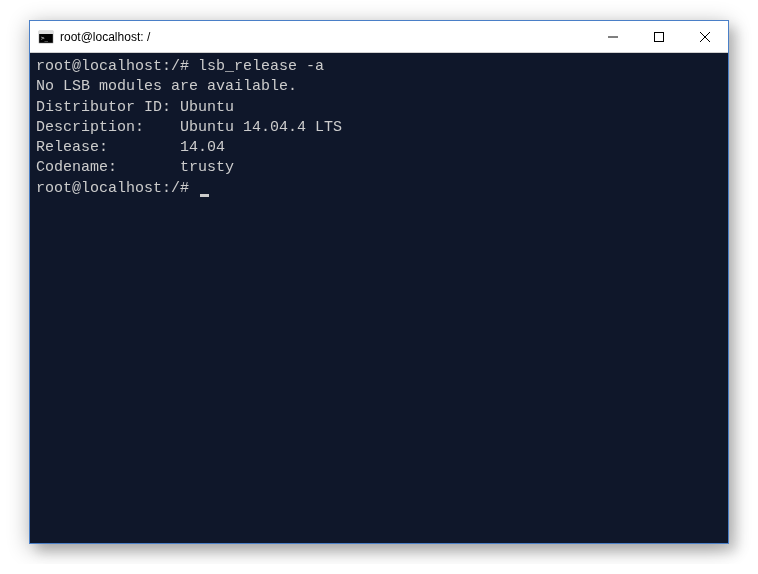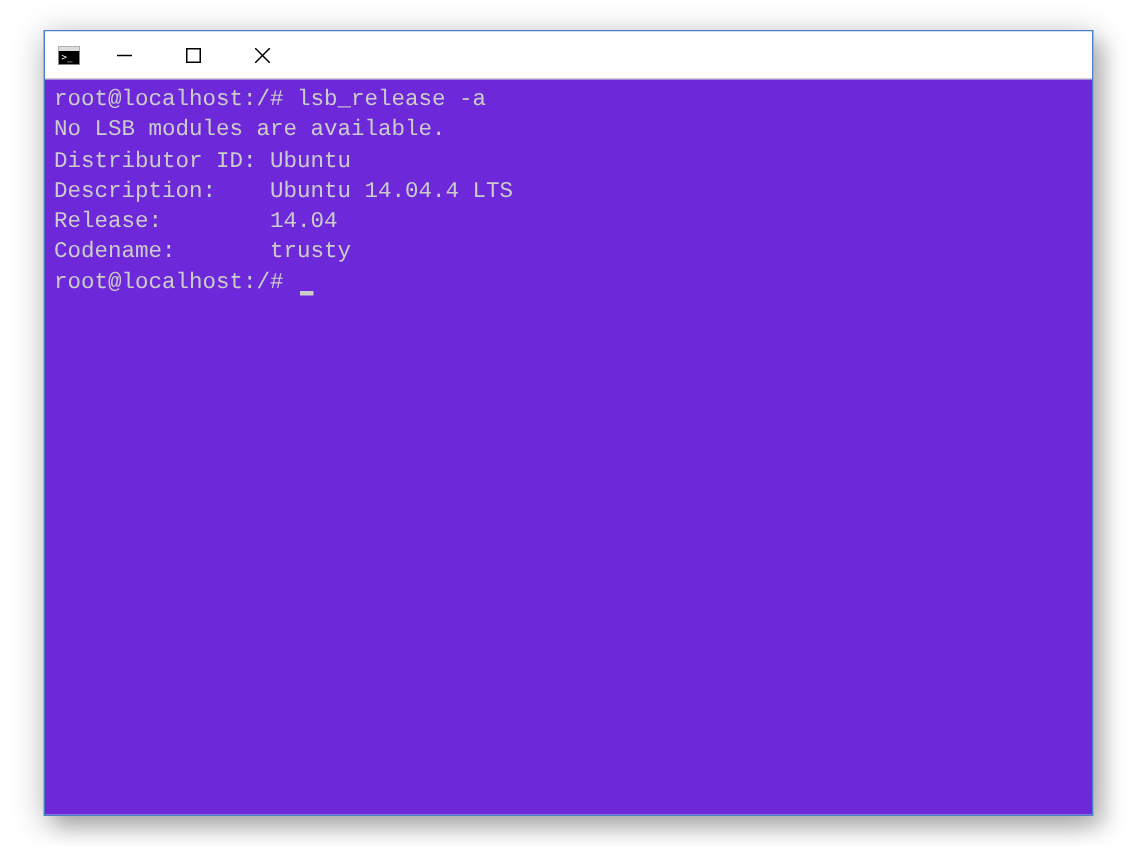--- a/index.html
+++ b/index.html
@@ -75,21 +75,21 @@
       cursor: pointer;
     }
     .titlebar-btn svg {
       width: 10px;
       height: 10px;
       stroke: #000;
       stroke-width: 1;
       fill: none;
     }
     .terminal {
-      background: #6d28d9;
+      background: #0f172a;
       color: #cccccc;
       font-family: Consolas, 'Courier New', monospace;
       font-size: 15px;
       line-height: 1.35;
       padding: 4px 6px;
       height: 490px;
       white-space: pre;
       overflow: hidden;
     }
     .terminal-line {
@@ -116,20 +116,21 @@
   <div class="window-shadow"></div>
   <div class="window">
     <div class="titlebar">
       <span class="titlebar-icon">
         <svg viewBox="0 0 16 16">
           <rect x="1" y="2" width="14" height="12" fill="#000" stroke="#888" stroke-width="0.5"></rect>
           <rect x="1" y="2" width="14" height="3" fill="#ddd"></rect>
           <text x="3" y="11" font-size="6" fill="#fff" font-family="monospace">&gt;_</text>
         </svg>
       </span>
+      <span class="titlebar-title">root@localhost: /</span>
       <div class="titlebar-controls">
         <button class="titlebar-btn">
           <svg viewBox="0 0 10 10">
               <line x1="0" y1="5" x2="10" y2="5"></line>
             </svg>
         </button>
         <button class="titlebar-btn">
           <svg viewBox="0 0 10 10">
               <rect x="0.5" y="0.5" width="9" height="9"></rect>
             </svg>

